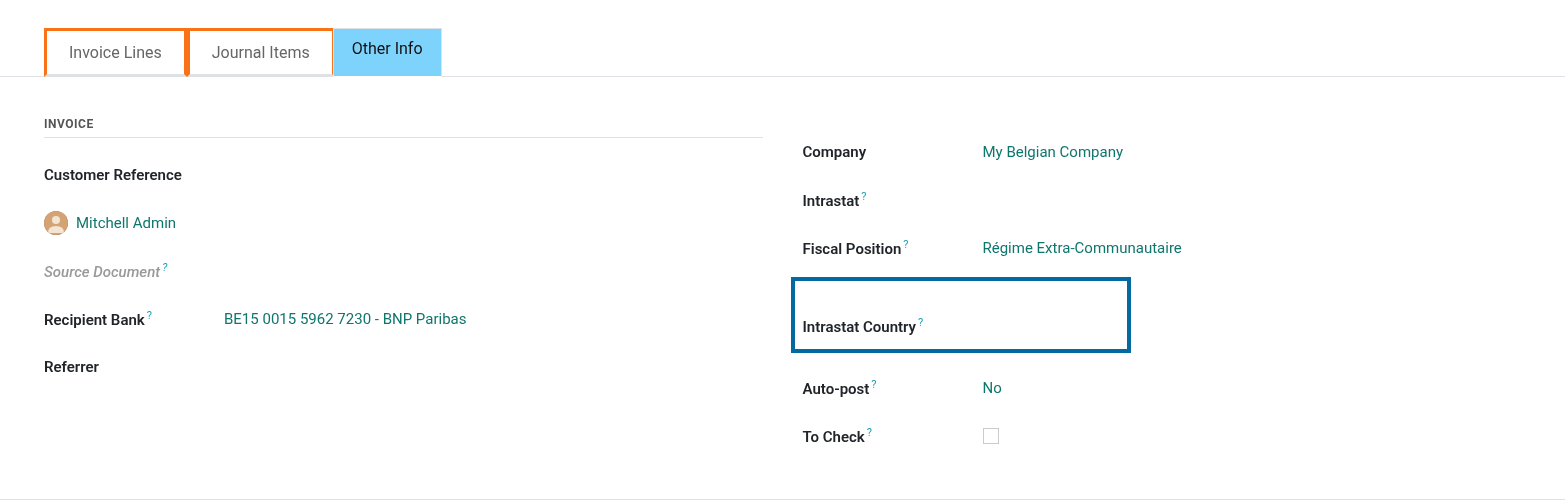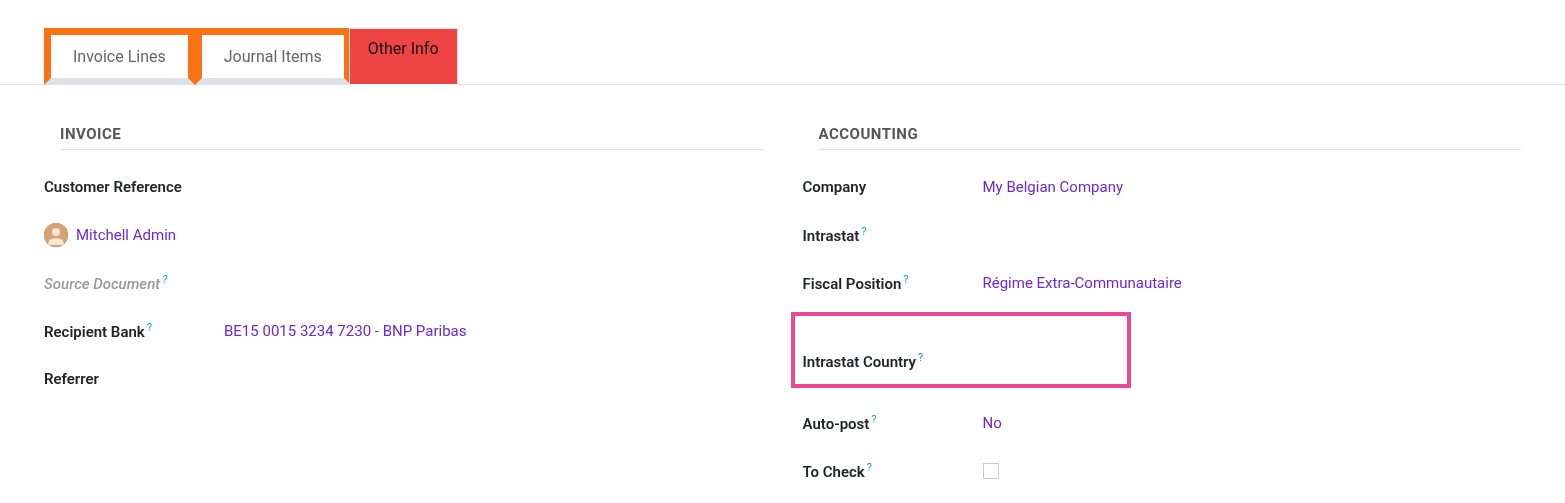--- a/index.html
+++ b/index.html
@@ -23,31 +23,31 @@
       margin-top: 28px;
       border-bottom: none;
       position: relative;
     }
     .tab {
       padding: 12px 22px;
       font-size: 16px;
       color: #555;
       cursor: pointer;
       border: 1px solid transparent;
-      background: #ef4444;
+      background: #7dd3fc;
       position: relative;
     }
     .tab.active {
       border: 1px solid #dee2e6;
       border-bottom-color: #fff;
       z-index: 2;
       color: #111;
     }
     .tab.inactive {
-      border: 7px solid #f97316;
+      border: 3px solid #f97316;
       border-bottom-color: #dee2e6;
       background: #fff;
       color: #666;
     }
     .tab-highlight {
       border: 4px solid #e3000f;
       margin-left: -2px;
       padding: 10px 18px;
     }
     .tab-divider {
@@ -61,28 +61,27 @@
     }
     .content {
       display: flex;
       padding: 40px 44px 30px;
       gap: 40px;
     }
     .col {
       flex: 1;
     }
     .section-title {
-      font-size: 15px;
+      font-size: 12px;
       font-weight: 700;
       color: #555;
       letter-spacing: 0.5px;
       border-bottom: 1px solid #dee2e6;
       padding-bottom: 6px;
       margin-bottom: 24px;
-      margin-left: 16px;
     }
     .field-row {
       display: flex;
       align-items: center;
       margin-bottom: 20px;
       min-height: 26px;
       margin-top: 22px;
     }
     .field-label {
       width: 180px;
@@ -91,21 +90,21 @@
       color: #212529;
       flex-shrink: 0;
     }
     .field-label.muted {
       color: #999;
       font-weight: 500;
       font-style: italic;
     }
     .field-value {
       font-size: 15px;
-      color: #6d28d9;
+      color: #0f766e;
       display: flex;
       align-items: center;
       gap: 8px;
     }
     .help-icon {
       font-size: 11px;
       color: #17a2b8;
       vertical-align: super;
       margin-left: 2px;
       font-weight: normal;
@@ -126,21 +125,21 @@
       height: 100%;
     }
     .checkbox {
       width: 16px;
       height: 16px;
       border: 1px solid #ccc;
       background: #fff;
       display: inline-block;
     }
     .highlight-box {
-      border: 4px solid #ec4899;
+      border: 4px solid #0369a1;
       padding: 10px 8px;
       margin-left: -12px;
       margin-top: -4px;
       margin-bottom: 6px;
       width: 340px;
     }
     .highlight-box .field-row {
       margin-bottom: 0;
     }
     .bottom-line {
@@ -188,31 +187,30 @@
         <div class="field-label muted">
           <span>Source Document</span><span class="help-icon">?</span>
         </div>
         <div class="field-value"></div>
       </div>
 
       <div class="field-row">
         <div class="field-label">
           <span>Recipient Bank</span><span class="help-icon">?</span>
         </div>
-        <div class="field-value">BE15 0015 3234 7230 - BNP Paribas</div>
+        <div class="field-value">BE15 0015 5962 7230 - BNP Paribas</div>
       </div>
 
       <div class="field-row">
         <div class="field-label">Referrer</div>
         <div class="field-value"></div>
       </div>
     </div>
 
     <div class="col">
-      <div class="section-title">ACCOUNTING</div>
 
       <div class="field-row">
         <div class="field-label">Company</div>
         <div class="field-value">My Belgian Company</div>
       </div>
 
       <div class="field-row">
         <div class="field-label">
           <span>Intrastat</span><span class="help-icon">?</span>
         </div>

